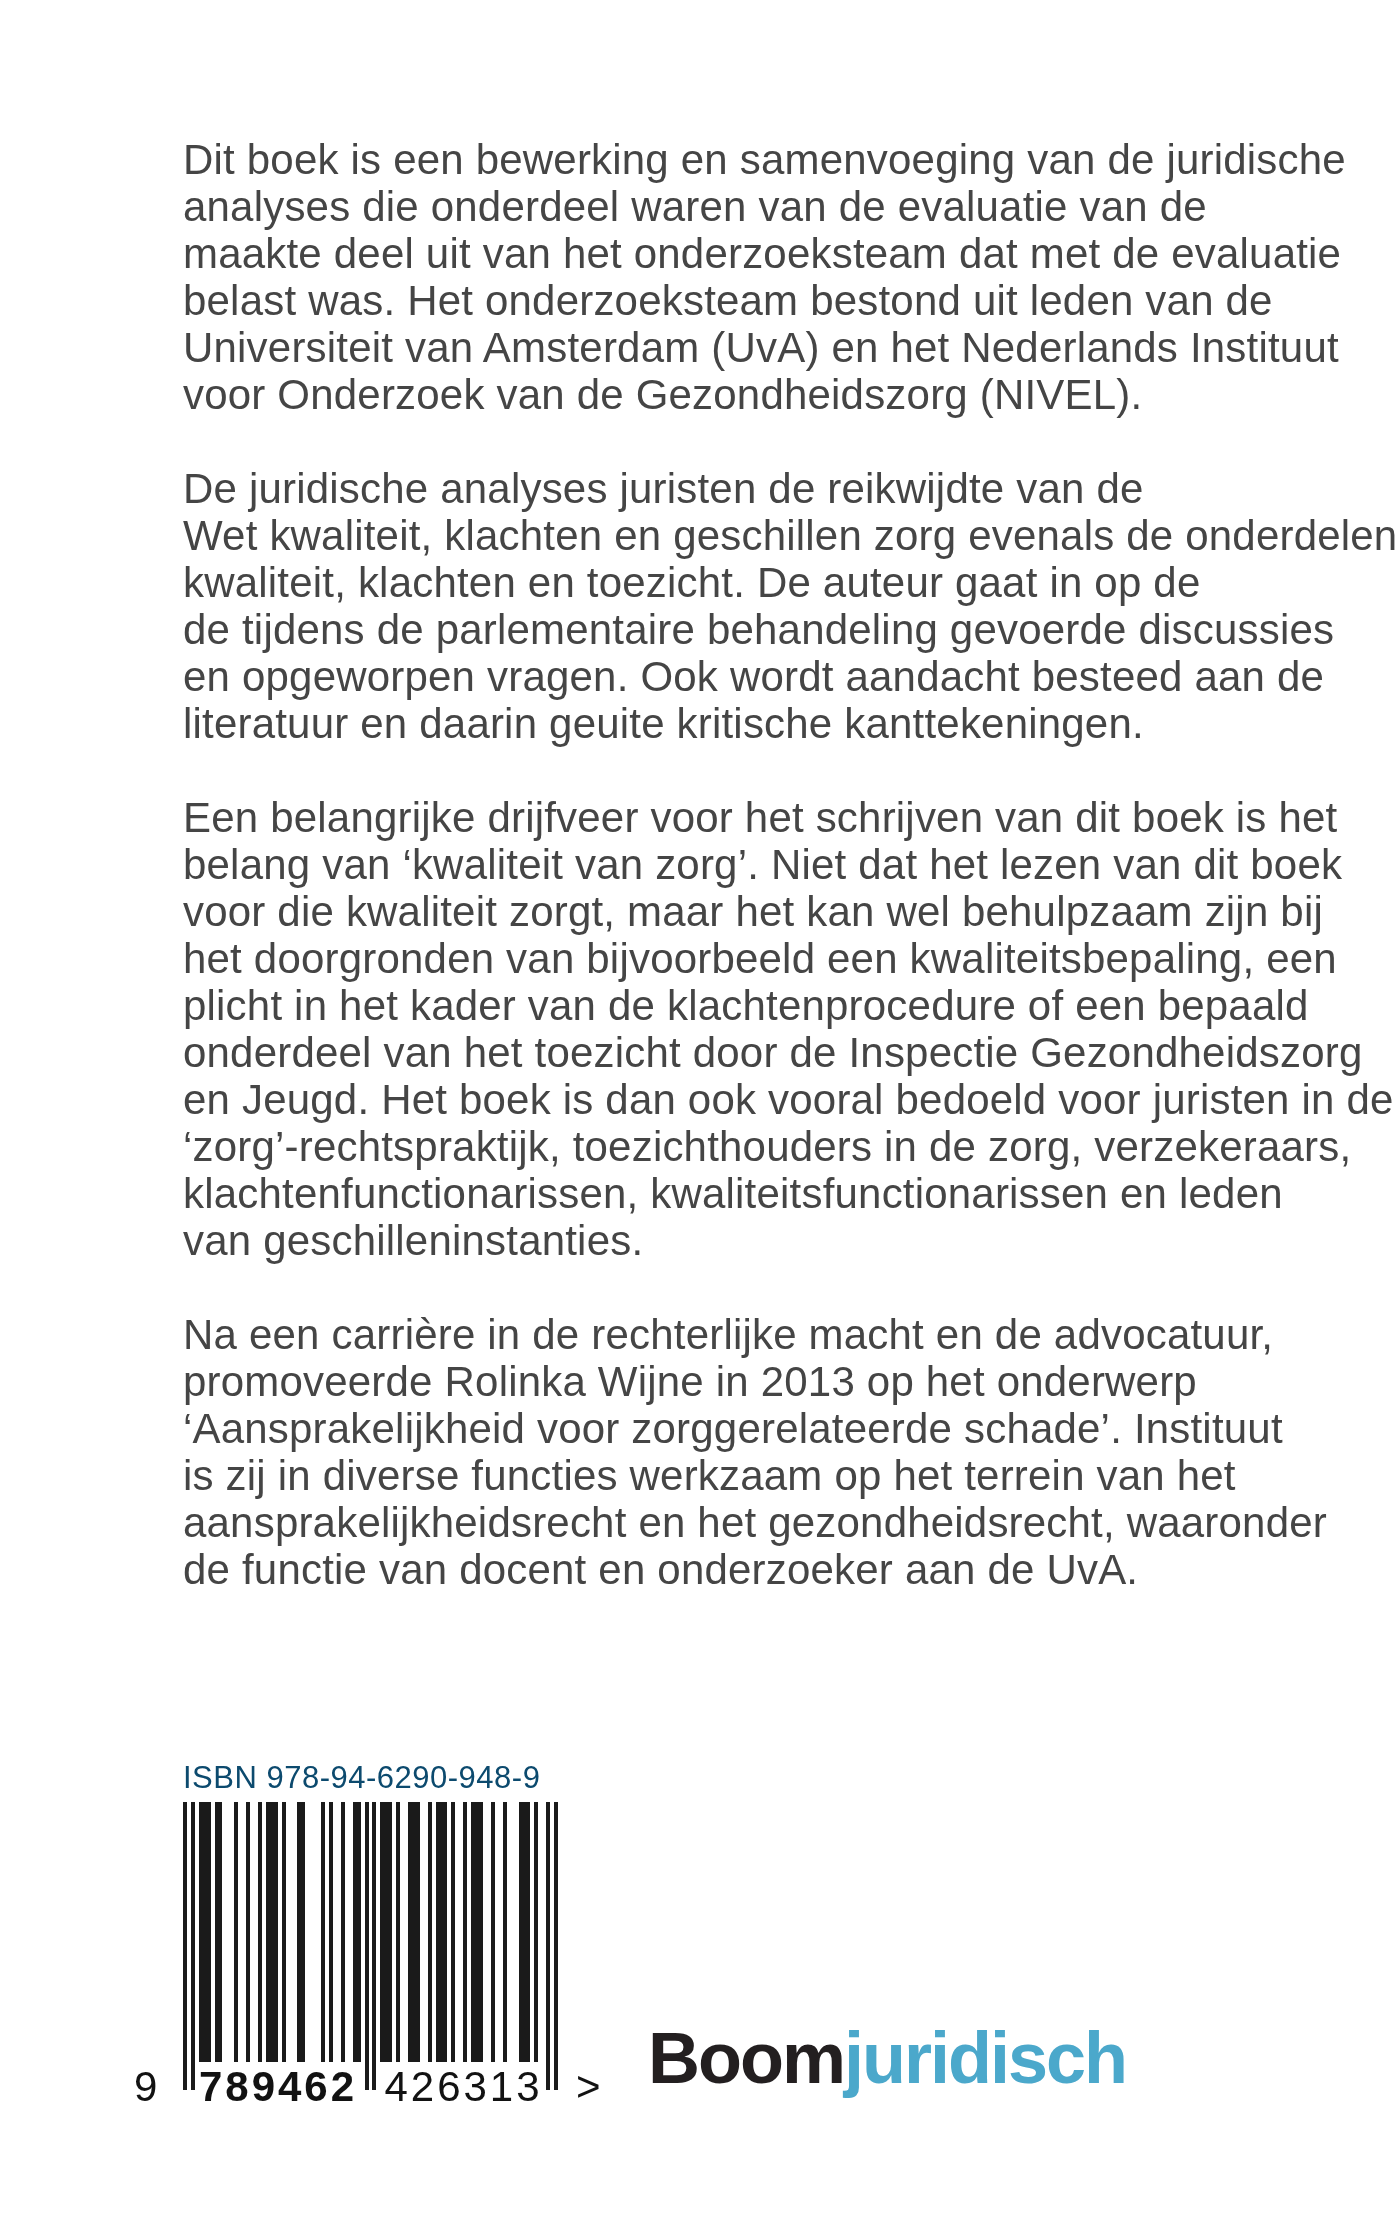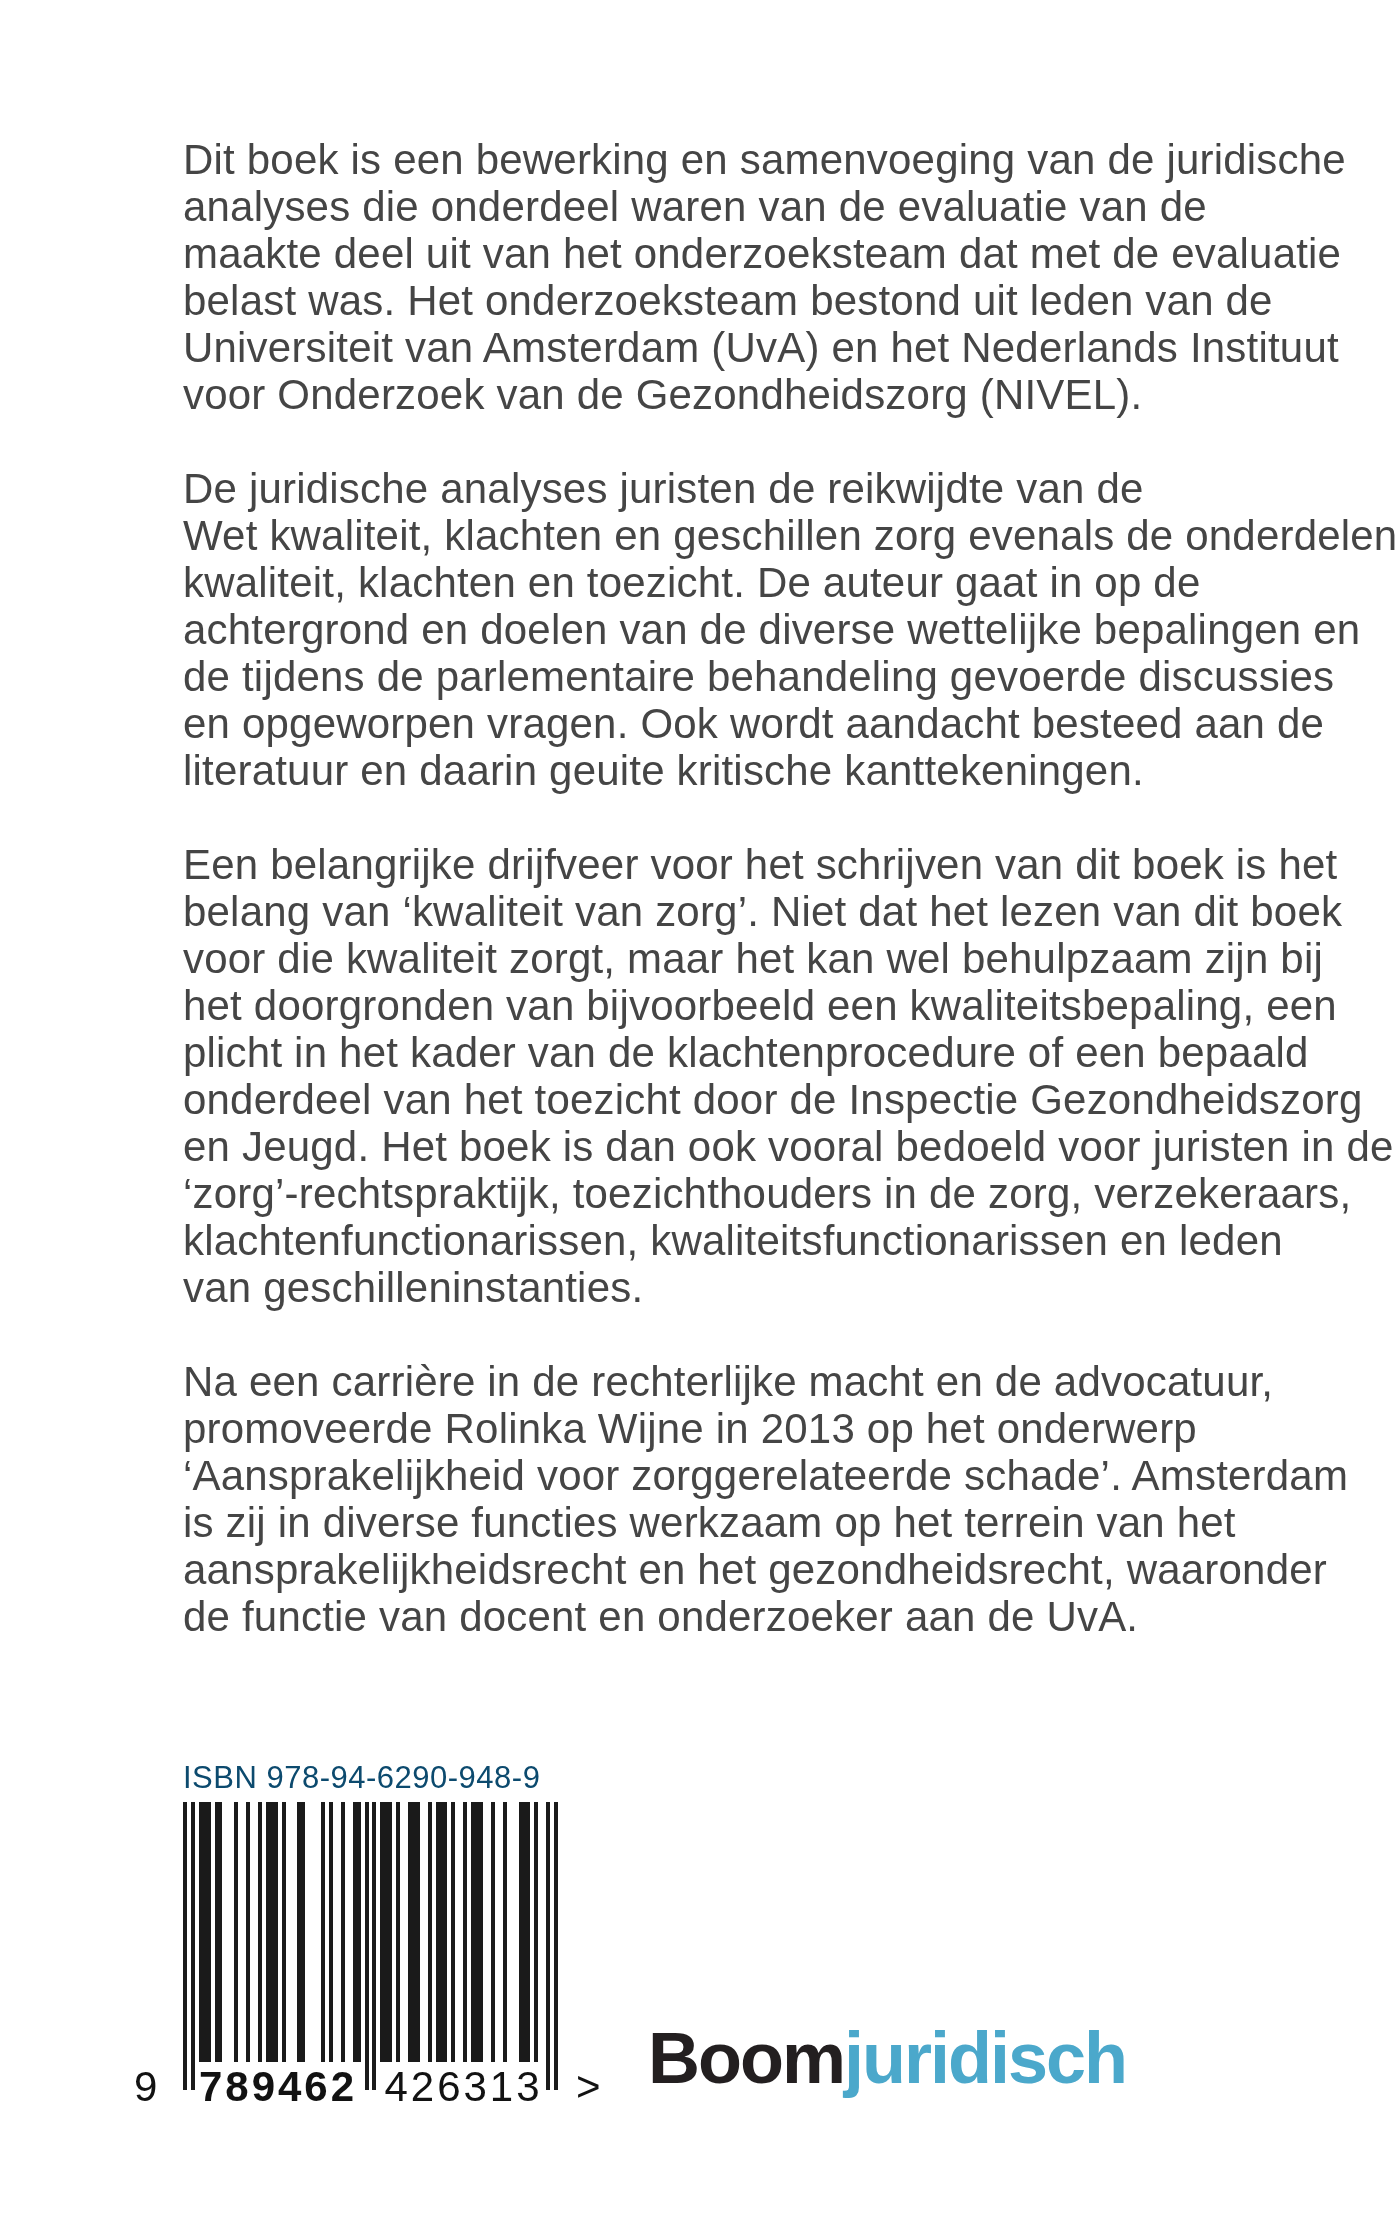--- a/index.html
+++ b/index.html
@@ -71,41 +71,40 @@
         <div class="line">analyses die onderdeel waren van de evaluatie van de</div>
         <div class="line">maakte deel uit van het onderzoeksteam dat met de evaluatie</div>
         <div class="line">belast was. Het onderzoeksteam bestond uit leden van de</div>
         <div class="line">Universiteit van Amsterdam (UvA) en het Nederlands Instituut</div>
         <div class="line">voor Onderzoek van de Gezondheidszorg (NIVEL).</div>
       </div>
       <div class="paragraph">
         <div class="line">De juridische analyses juristen de reikwijdte van de</div>
         <div class="line">Wet kwaliteit, klachten en geschillen zorg evenals de onderdelen</div>
         <div class="line">kwaliteit, klachten en toezicht. De auteur gaat in op de</div>
-        <div class="line">achtergrond en doelen van de diverse wettelijke bepalingen en</div>
         <div class="line">de tijdens de parlementaire behandeling gevoerde discussies</div>
         <div class="line">en opgeworpen vragen. Ook wordt aandacht besteed aan de</div>
         <div class="line">literatuur en daarin geuite kritische kanttekeningen.</div>
       </div>
       <div class="paragraph">
         <div class="line">Een belangrijke drijfveer voor het schrijven van dit boek is het</div>
         <div class="line">belang van ‘kwaliteit van zorg’. Niet dat het lezen van dit boek</div>
         <div class="line">voor die kwaliteit zorgt, maar het kan wel behulpzaam zijn bij</div>
         <div class="line">het doorgronden van bijvoorbeeld een kwaliteitsbepaling, een</div>
         <div class="line">plicht in het kader van de klachtenprocedure of een bepaald</div>
         <div class="line">onderdeel van het toezicht door de Inspectie Gezondheidszorg</div>
         <div class="line">en Jeugd. Het boek is dan ook vooral bedoeld voor juristen in de</div>
         <div class="line">‘zorg’-rechtspraktijk, toezichthouders in de zorg, verzekeraars,</div>
         <div class="line">klachtenfunctionarissen, kwaliteitsfunctionarissen en leden</div>
         <div class="line">van geschilleninstanties.</div>
       </div>
       <div class="paragraph">
         <div class="line">Na een carrière in de rechterlijke macht en de advocatuur,</div>
         <div class="line">promoveerde Rolinka Wijne in 2013 op het onderwerp</div>
-        <div class="line">‘Aansprakelijkheid voor zorggerelateerde schade’. Amsterdam</div>
+        <div class="line">‘Aansprakelijkheid voor zorggerelateerde schade’. Instituut</div>
         <div class="line">is zij in diverse functies werkzaam op het terrein van het</div>
         <div class="line">aansprakelijkheidsrecht en het gezondheidsrecht, waaronder</div>
         <div class="line">de functie van docent en onderzoeker aan de UvA.</div>
       </div>
     </div>
 
   <div class="isbn-label">ISBN 978-94-6290-948-9</div>
 
   <div class="barcode"><svg width="375" height="288" shape-rendering="crispEdges">
         <rect x="0.00" y="0" width="3.95" height="288" fill="#1a1a1a"></rect>

